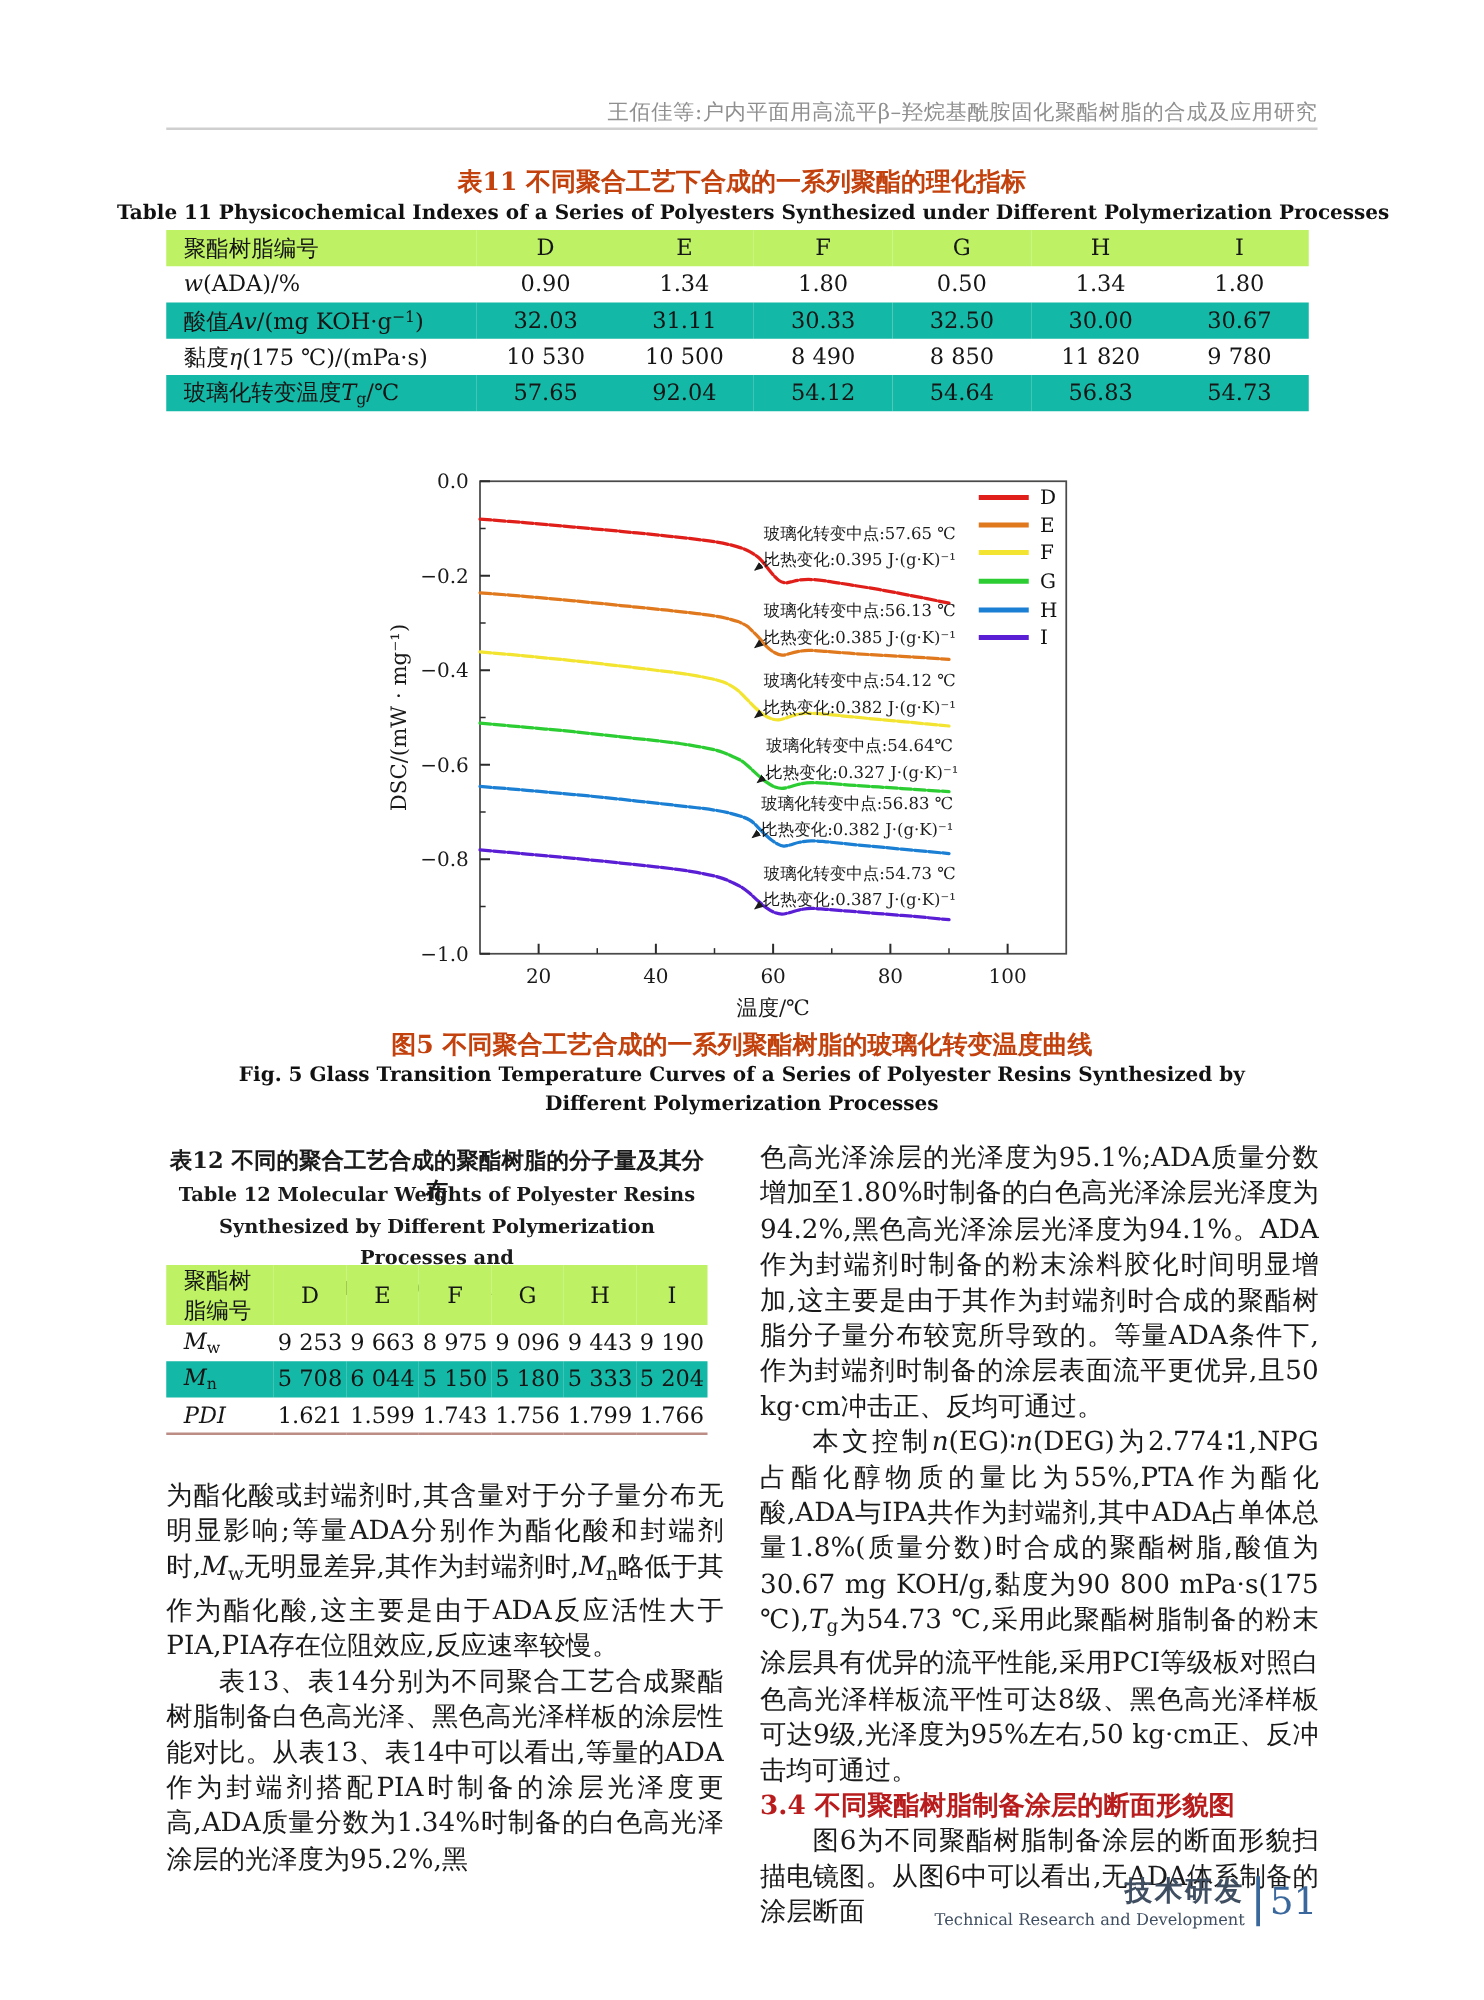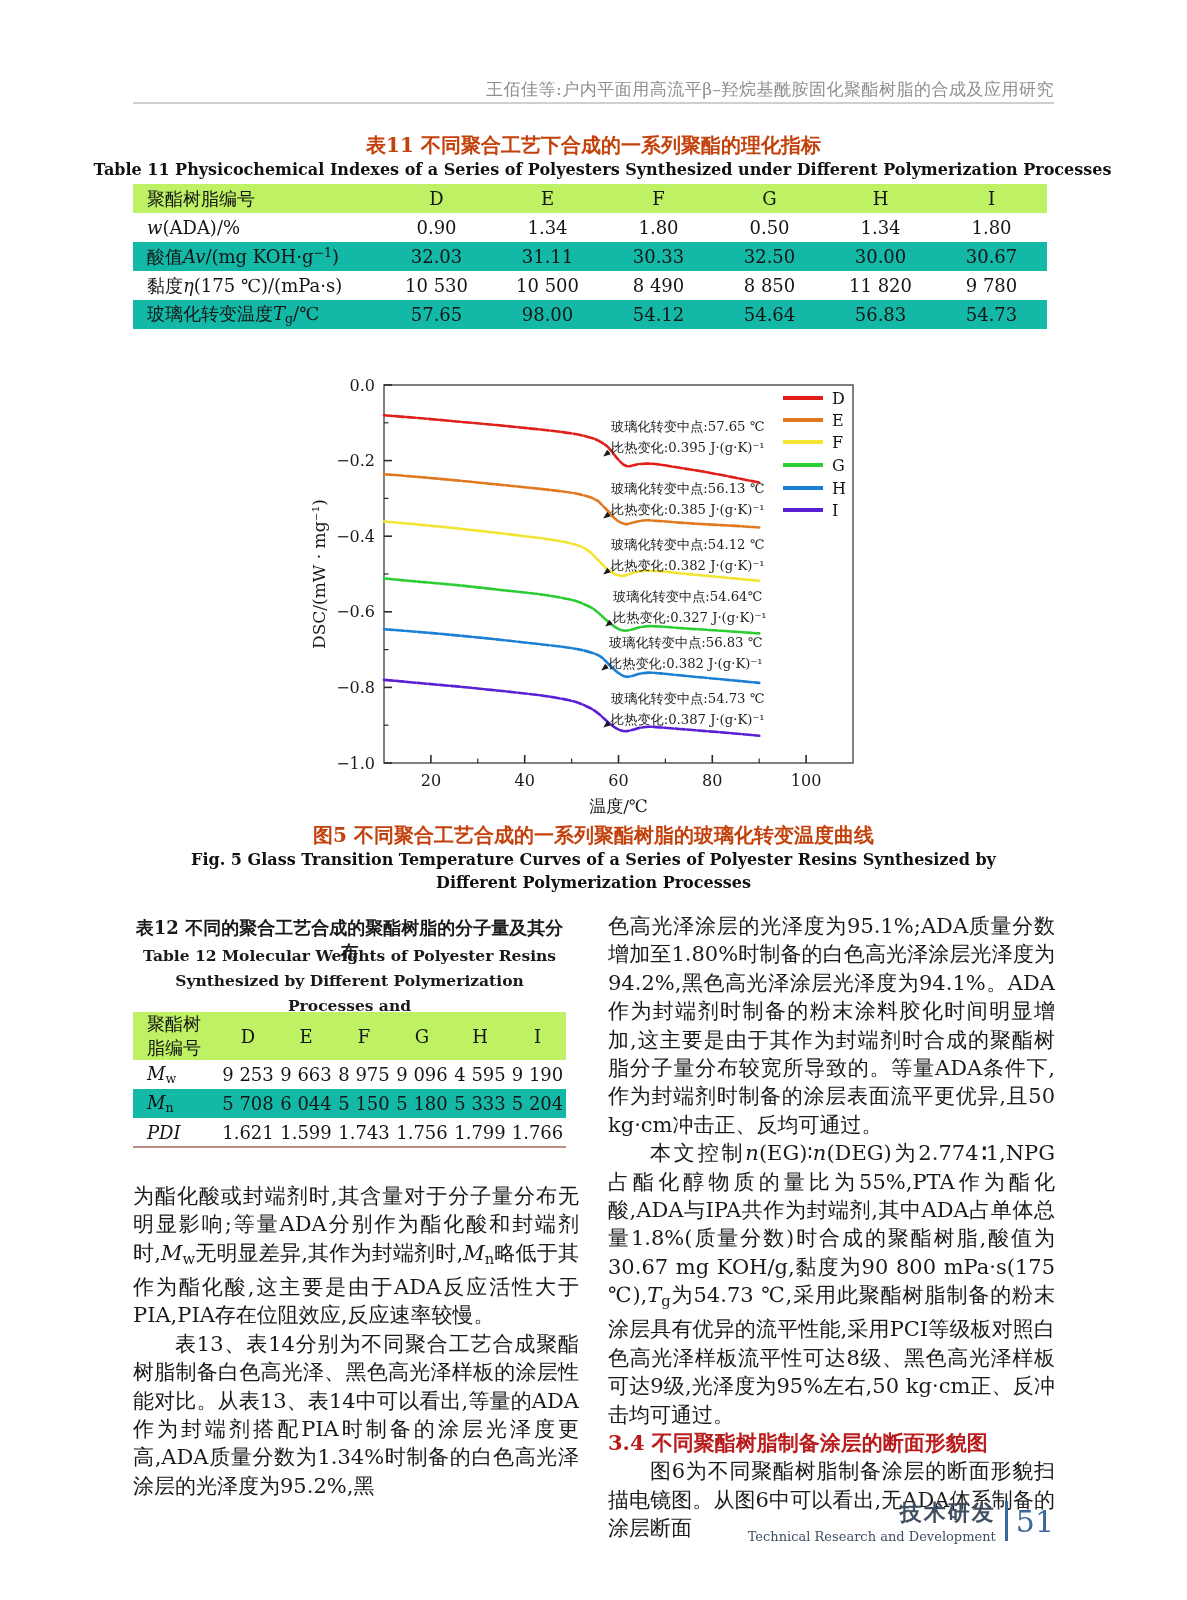--- a/index.html
+++ b/index.html
@@ -108,21 +108,21 @@
           <td>10 530</td>
           <td>10 500</td>
           <td>8 490</td>
           <td>8 850</td>
           <td>11 820</td>
           <td>9 780</td>
         </tr>
         <tr class="alt">
           <td class="lbl">玻璃化转变温度<i>T</i><sub>g</sub>/℃</td>
           <td>57.65</td>
-          <td>98.00</td>
+          <td>92.04</td>
           <td>54.12</td>
           <td>54.64</td>
           <td>56.83</td>
           <td>54.73</td>
         </tr>
       </tbody>
   </table>
 
 
   <div class="chart">
@@ -235,21 +235,21 @@
           <td>G</td>
           <td>H</td>
           <td>I</td>
         </tr>
         <tr>
           <td class="lbl"><i>M</i><sub>w</sub></td>
           <td>9 253</td>
           <td>9 663</td>
           <td>8 975</td>
           <td>9 096</td>
-          <td>4 595</td>
+          <td>9 443</td>
           <td>9 190</td>
         </tr>
         <tr class="alt">
           <td class="lbl"><i>M</i><sub>n</sub></td>
           <td>5 708</td>
           <td>6 044</td>
           <td>5 150</td>
           <td>5 180</td>
           <td>5 333</td>
           <td>5 204</td>

